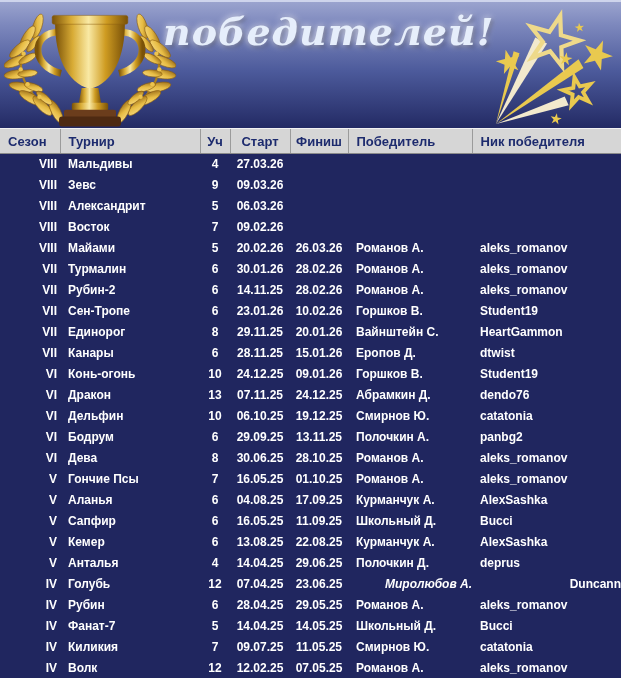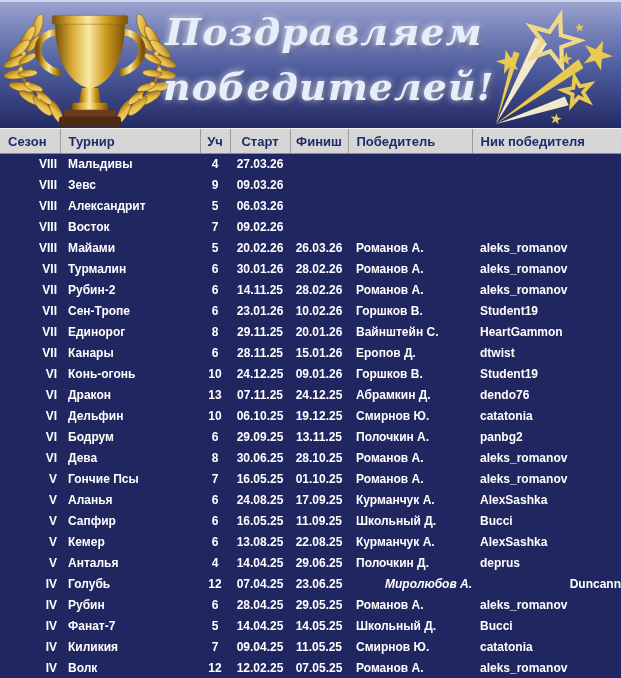--- a/index.html
+++ b/index.html
@@ -104,21 +104,20 @@
     <path d="M52,19 L123,19 C123,52 112,79 87.5,86 C63,79 52,52 52,19 Z" fill="url(#gold)"></path>
     <rect x="49" y="11" width="77" height="9" rx="2" fill="url(#gold)" stroke="#8a5c10" stroke-width="0.5"></rect>
 
     <path d="M79,85 L96,85 L99,101 L76,101 Z" fill="url(#gold)"></path>
     <rect x="69" y="100" width="37" height="8" rx="2" fill="url(#gold)"></rect>
     <rect x="61" y="107" width="53" height="8" rx="2" fill="#6b3d1c"></rect>
     <rect x="56" y="114" width="63" height="10" rx="3" fill="#4e2a12"></rect>
   </svg>
 
   <div class="banner-title">
-    <div>Поздравляем</div>
     <div>победителей!</div>
   </div>
 
   <svg class="stars" width="140" height="118" viewBox="0 0 140 120">
     <defs>
       <polygon id="st" points="0,-1 0.2245,-0.309 0.9511,-0.309 0.3633,0.1181 0.5878,0.809 0,0.382 -0.5878,0.809 -0.3633,0.1181 -0.9511,-0.309 -0.2245,-0.309"></polygon>
     </defs>
 
     <path d="M16,118 L56,30 L68,36 Z" fill="#f2e9cd"></path>
     <path d="M16,118 L100,52 L105,61 Z" fill="#e9c94f"></path>
@@ -298,21 +297,21 @@
         <td class="a-center" style="text-align: center;">7</td>
         <td class="a-center" style="text-align: center;">16.05.25</td>
         <td class="a-center" style="text-align: center;">01.10.25</td>
         <td class="a-left" style="text-align: left;">Романов А.</td>
         <td class="a-left" style="text-align: left;">aleks_romanov</td>
       </tr>
       <tr>
         <td class="a-right" style="text-align: right;">V</td>
         <td class="a-left" style="text-align: left;">Аланья</td>
         <td class="a-center" style="text-align: center;">6</td>
-        <td class="a-center" style="text-align: center;">24.08.25</td>
+        <td class="a-center" style="text-align: center;">04.08.25</td>
         <td class="a-center" style="text-align: center;">17.09.25</td>
         <td class="a-left" style="text-align: left;">Курманчук А.</td>
         <td class="a-left" style="text-align: left;">AlexSashka</td>
       </tr>
       <tr>
         <td class="a-right" style="text-align: right;">V</td>
         <td class="a-left" style="text-align: left;">Сапфир</td>
         <td class="a-center" style="text-align: center;">6</td>
         <td class="a-center" style="text-align: center;">16.05.25</td>
         <td class="a-center" style="text-align: center;">11.09.25</td>
@@ -361,21 +360,21 @@
         <td class="a-center" style="text-align: center;">5</td>
         <td class="a-center" style="text-align: center;">14.04.25</td>
         <td class="a-center" style="text-align: center;">14.05.25</td>
         <td class="a-left" style="text-align: left;">Школьный Д.</td>
         <td class="a-left" style="text-align: left;">Bucci</td>
       </tr>
       <tr>
         <td class="a-right" style="text-align: right;">IV</td>
         <td class="a-left" style="text-align: left;">Киликия</td>
         <td class="a-center" style="text-align: center;">7</td>
-        <td class="a-center" style="text-align: center;">09.04.25</td>
+        <td class="a-center" style="text-align: center;">09.07.25</td>
         <td class="a-center" style="text-align: center;">11.05.25</td>
         <td class="a-left" style="text-align: left;">Смирнов Ю.</td>
         <td class="a-left" style="text-align: left;">catatonia</td>
       </tr>
       <tr>
         <td class="a-right" style="text-align: right;">IV</td>
         <td class="a-left" style="text-align: left;">Волк</td>
         <td class="a-center" style="text-align: center;">12</td>
         <td class="a-center" style="text-align: center;">12.02.25</td>
         <td class="a-center" style="text-align: center;">07.05.25</td>

